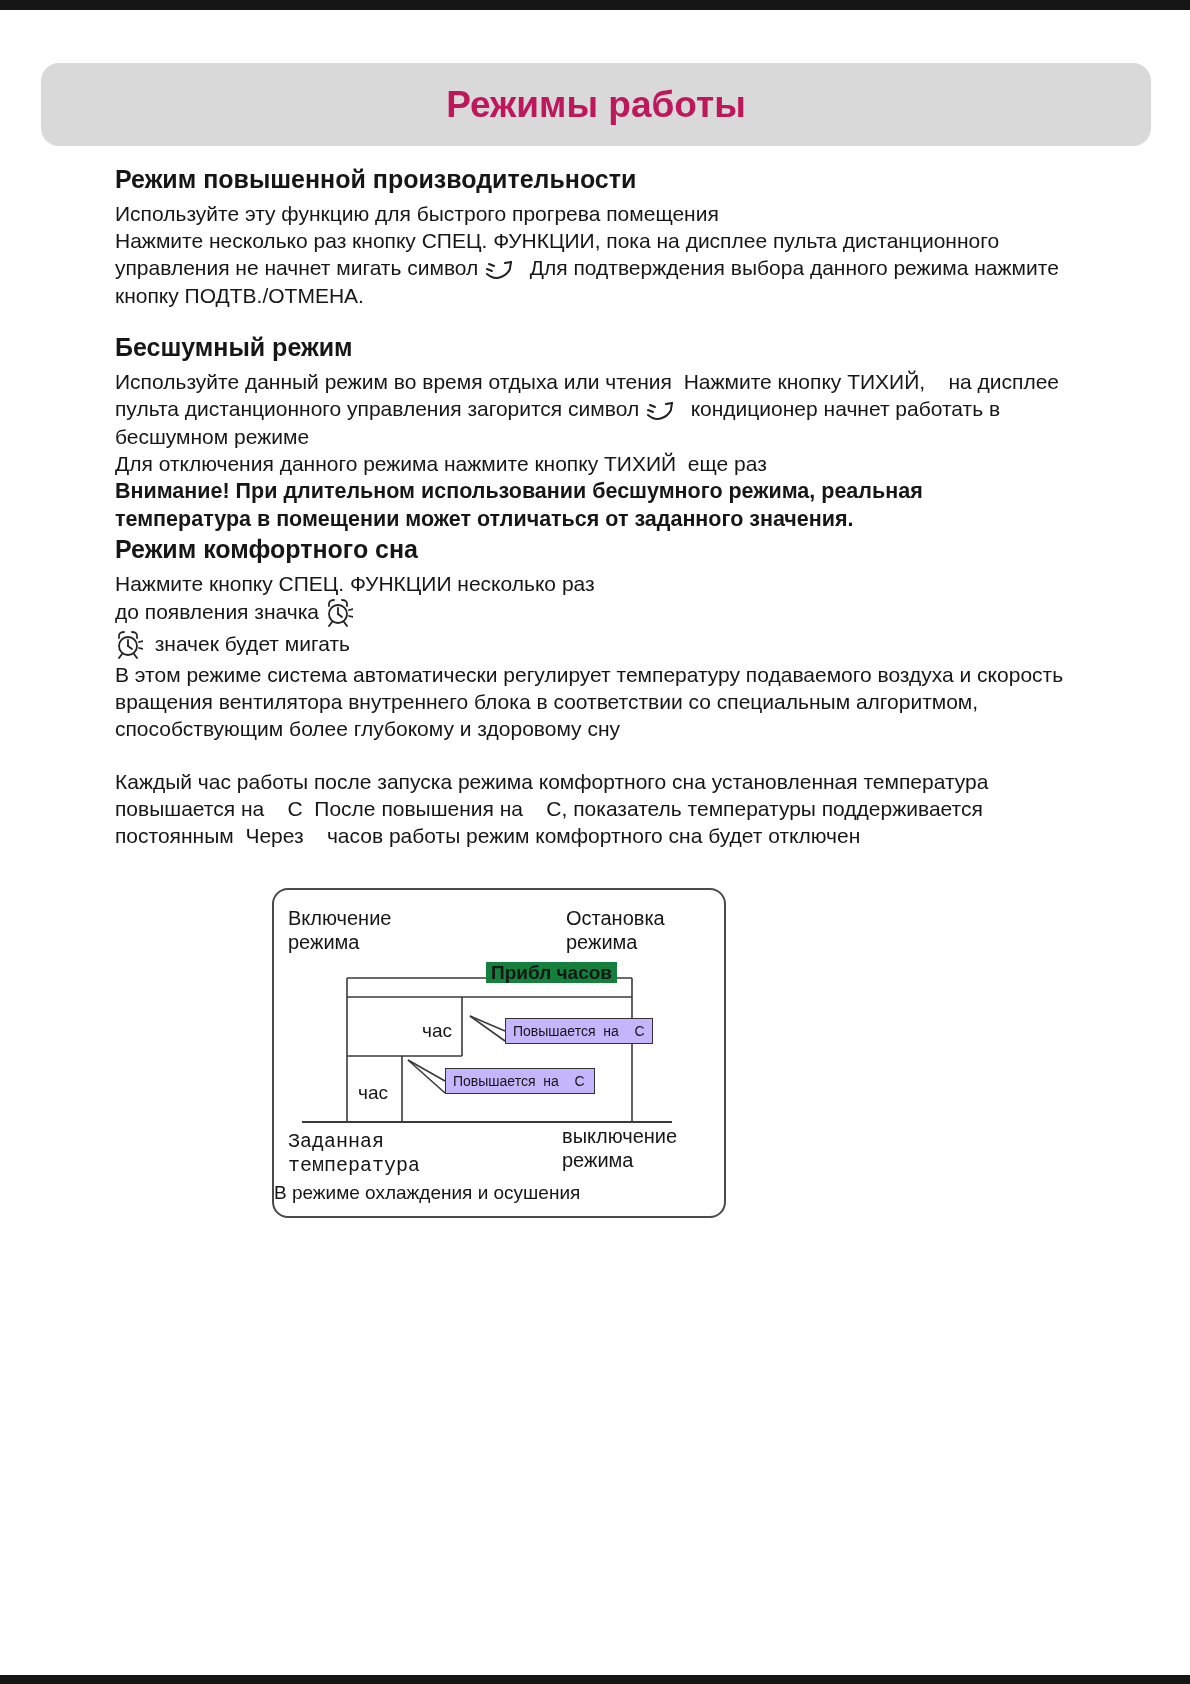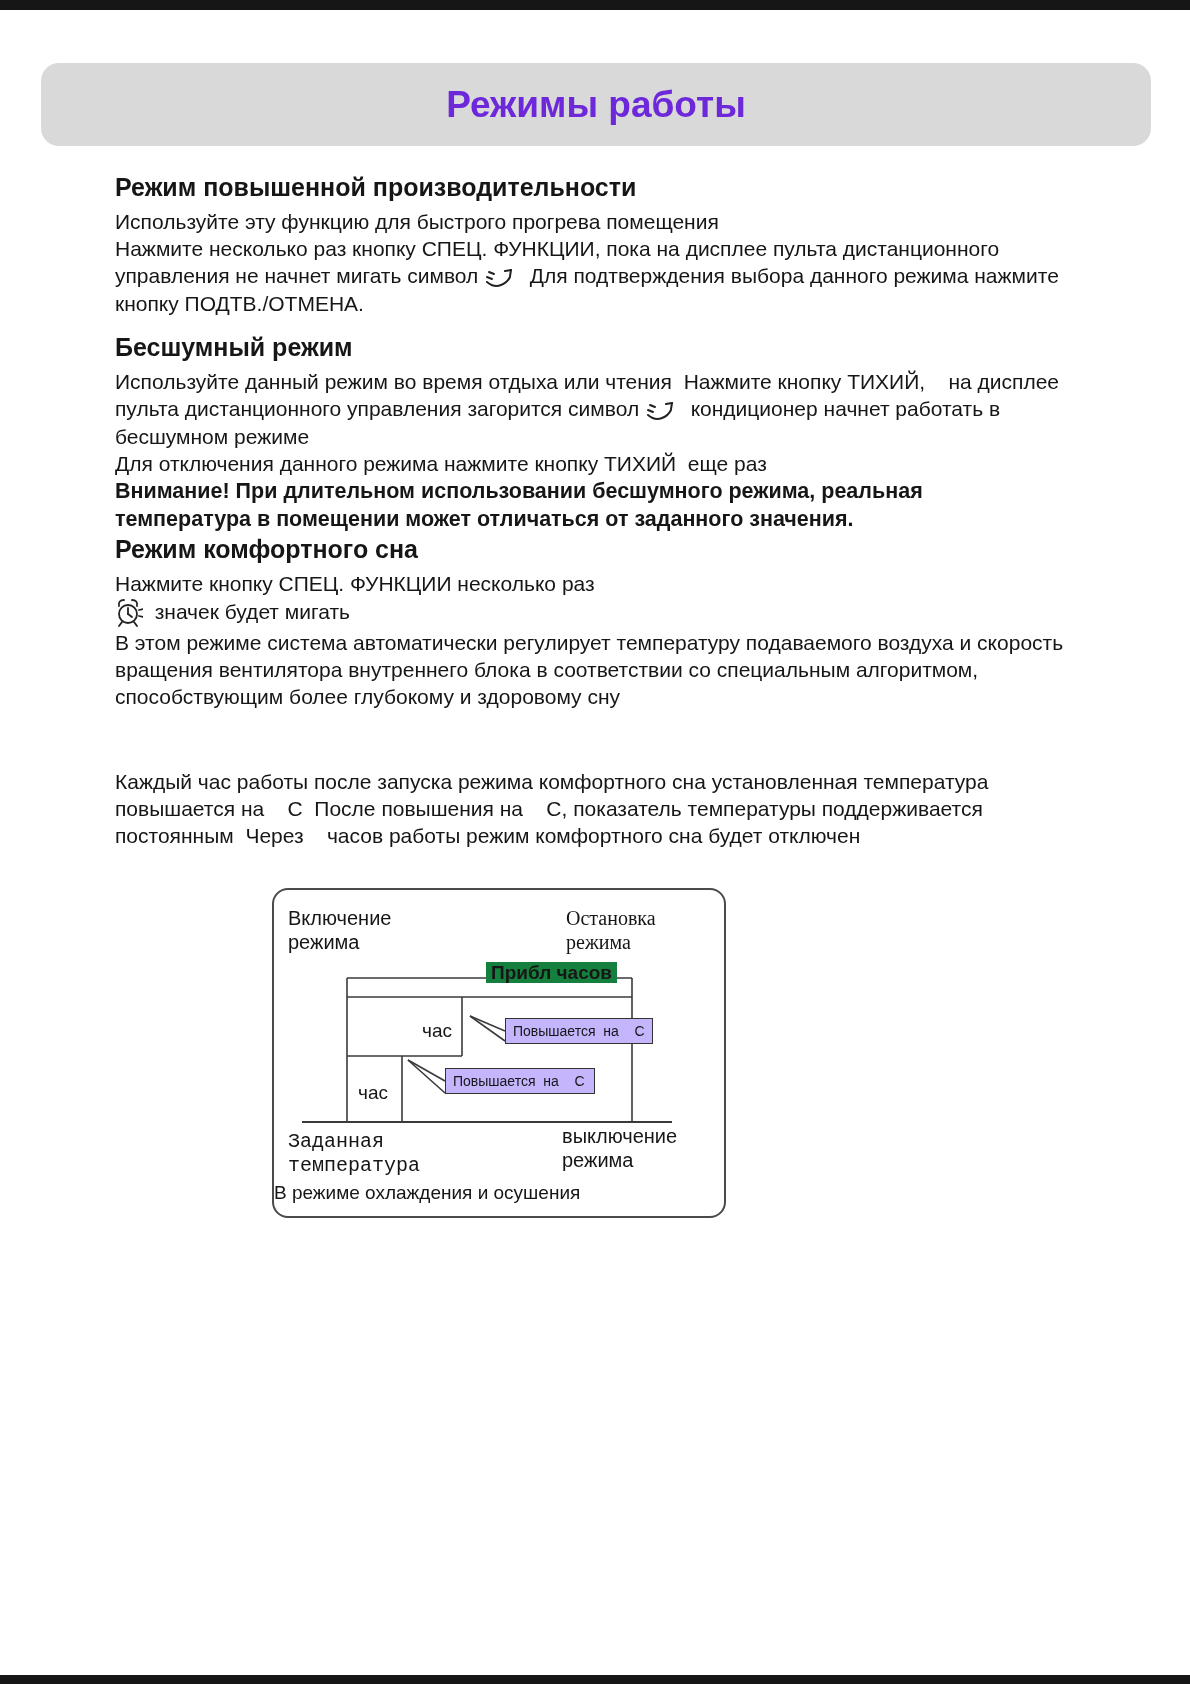--- a/index.html
+++ b/index.html
@@ -4,21 +4,21 @@
 <style>
   * { box-sizing: border-box; }
   html,body { margin:0; padding:0; background:#ffffff; }
   .page { position:relative; width:1190px; height:1684px; background:#fff;
           font-family:"Liberation Sans", sans-serif; color:#161616; overflow:hidden; }
   .bar { position:absolute; left:0; width:100%; background:#161616; }
   .bar.top { top:0; height:10px; }
   .bar.bottom { bottom:0; height:9px; }
   .title-band { position:absolute; left:41px; top:63px; width:1110px; height:83px;
                 background:#d9d9d9; border-radius:18px; display:flex; align-items:center; justify-content:center; }
-  .page-title { font-size:37px; font-weight:700; color:#6d28d9; }
+  .page-title { font-size:37px; font-weight:700; color:#be185d; }
   .section { position:absolute; left:115px; width:1000px; }
   .h { font-size:25px; font-weight:700; line-height:30px; margin:0 0 6px 0; }
   .para { font-size:21px; line-height:27px; white-space:pre-wrap; margin:0; }
   .para.b { font-weight:700; font-size:21.5px; line-height:28px; }
   .icon { display:inline-block; vertical-align:middle; white-space:normal; }
   .icon svg { display:block; }
   
   .diagram { position:absolute; left:272px; top:888px; width:454px; height:330px;
              border:2px solid #4a4a4a; border-radius:16px; background:#fff; }
   .dsvg { position:absolute; left:0; top:0; }
@@ -33,21 +33,21 @@
 <body>
 
 <div class="page">
   <div class="bar top"></div>
   <div class="bar bottom"></div>
 
   <div class="title-band">
     <div class="page-title">Режимы работы</div>
   </div>
 
-  <section class="section" style="top:172px">
+  <section class="section" style="top:164px">
     <div class="h">Режим повышенной производительности</div>
     <p class="para">Используйте эту функцию для быстрого прогрева помещения</p>
     <p class="para"><span>Нажмите несколько раз кнопку СПЕЦ. ФУНКЦИИ, пока на дисплее пульта дистанционного
 управления не начнет мигать символ </span><span class="icon"><svg width="34" height="26" viewBox="0 0 34 26" fill="none" stroke="#222" stroke-width="2" stroke-linecap="round">
             <path d="M3 18 q7 6 14 3 q6 -2 9 -8"></path>
             <path d="M27 6 l-6 1"></path>
             <path d="M27 6 l-1 6"></path>
             <path d="M5 8 l5 2"></path>
             <path d="M3 13 l5 2"></path>
           </svg></span><span>  Для подтверждения выбора данного режима нажмите
@@ -66,20 +66,31 @@
           </svg></span><span>  кондиционер начнет работать в
 бесшумном режиме</span></p>
     <p class="para">Для отключения данного режима нажмите кнопку ТИХИЙ  еще раз</p>
     <p class="para b">Внимание! При длительном использовании бесшумного режима, реальная
 температура в помещении может отличаться от заданного значения.</p>
   </section>
 
   <section class="section" style="top:534px">
     <div class="h">Режим комфортного сна</div>
     <p class="para">Нажмите кнопку СПЕЦ. ФУНКЦИИ несколько раз</p>
+    <p class="para"><span>до появления значка </span><span class="icon"><svg width="28" height="32" viewBox="0 0 28 32" fill="none" stroke="#222" stroke-width="1.8" stroke-linecap="round">
+            <circle cx="13" cy="17" r="9"></circle>
+            <path d="M13 17 V11"></path>
+            <path d="M13 17 L17 20"></path>
+            <path d="M4 9 Q3 3 9 3"></path>
+            <path d="M22 9 Q23 3 17 3"></path>
+            <path d="M7 25 L4 29"></path>
+            <path d="M19 25 L22 29"></path>
+            <path d="M24 13 l4 -1"></path>
+            <path d="M24 19 l4 1"></path>
+          </svg></span></p>
     <p class="para"><span class="icon"><svg width="28" height="32" viewBox="0 0 28 32" fill="none" stroke="#222" stroke-width="1.8" stroke-linecap="round">
             <circle cx="13" cy="17" r="9"></circle>
             <path d="M13 17 V11"></path>
             <path d="M13 17 L17 20"></path>
             <path d="M4 9 Q3 3 9 3"></path>
             <path d="M22 9 Q23 3 17 3"></path>
             <path d="M7 25 L4 29"></path>
             <path d="M19 25 L22 29"></path>
             <path d="M24 13 l4 -1"></path>
             <path d="M24 19 l4 1"></path>
@@ -105,21 +116,21 @@
       <path d="M128 166 V232"></path>
       <path d="M188 107 V166"></path>
       <path d="M28 232 H398" stroke-width="2.2"></path>
       <path d="M231 141 L196 126"></path>
       <path d="M231 151 L196 126"></path>
       <path d="M171 191 L134 170"></path>
       <path d="M171 203 L134 170"></path>
     </svg>
     <div class="dlabel" style="left:14px; top:16px;">Включение
 режима</div>
-    <div class="dlabel" style="left:292px; top:16px;font-family:Liberation Serif, serif;">Остановка
+    <div class="dlabel" style="left:292px; top:16px;">Остановка
 режима</div>
     <div class="dsmall whitebg" style="left:212px; top:72px;">Прибл    часов</div>
     <div class="dsmall" style="left:84px; top:192px;">час</div>
     <div class="dsmall" style="left:148px; top:130px;">час</div>
     <div class="callout" style="left:231px; top:128px;">Повышается  на    С</div>
     <div class="callout" style="left:171px; top:178px; min-width:150px;">Повышается  на    С</div>
     <div class="dlabel" style="left:14px; top:240px;font-family:Liberation Mono, monospace;">Заданная
 температура</div>
     <div class="dlabel" style="left:288px; top:234px;">выключение
 режима</div>

